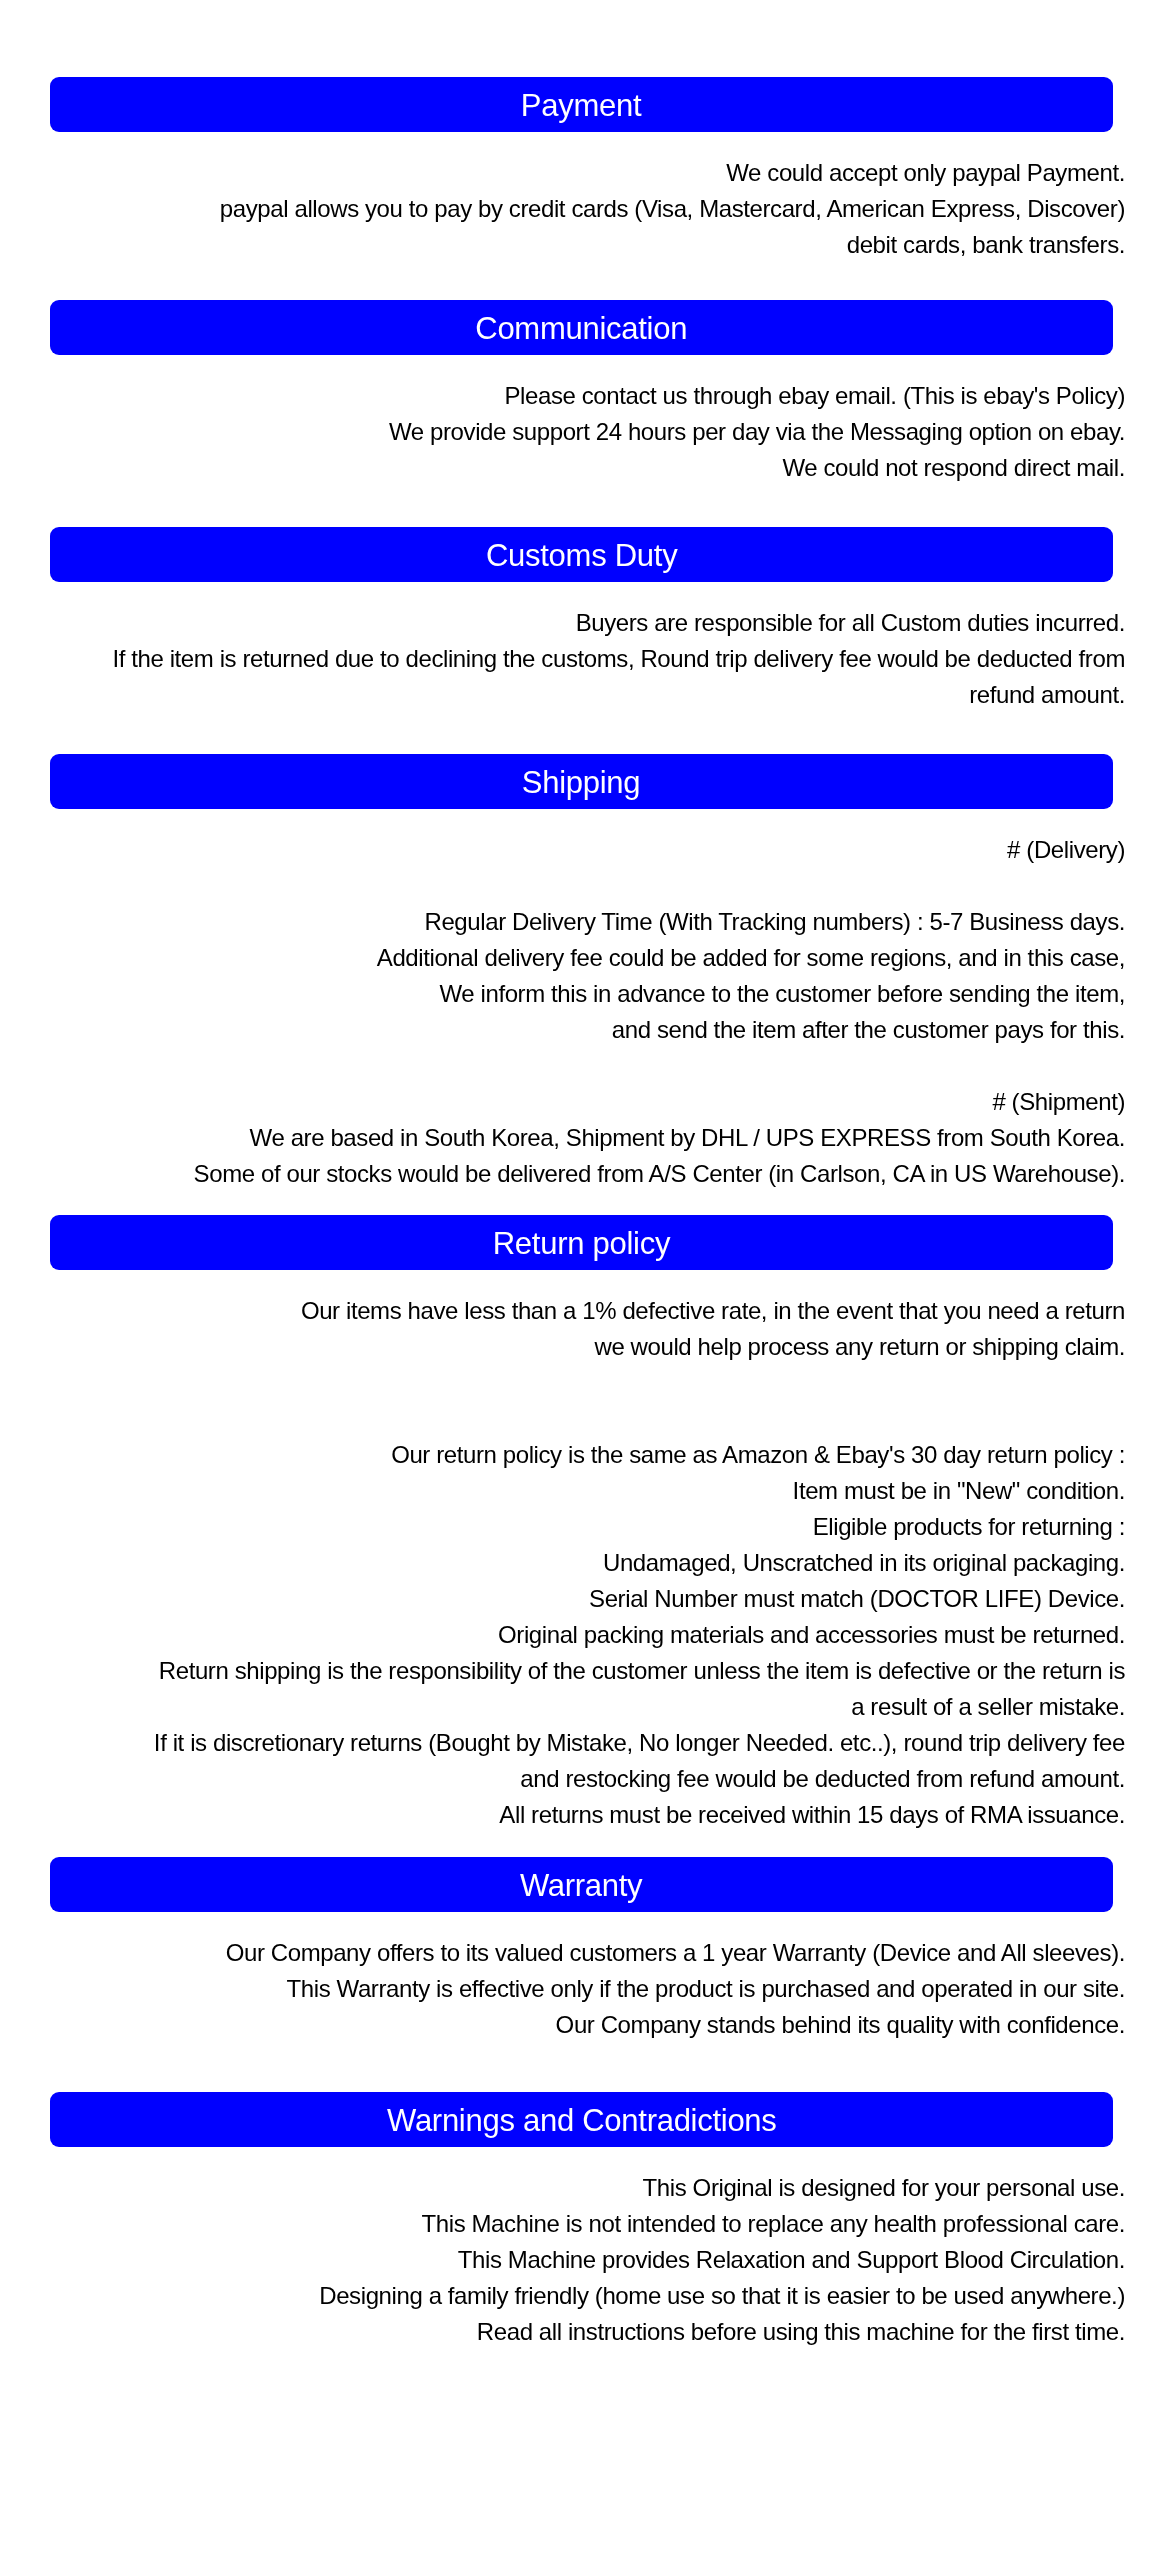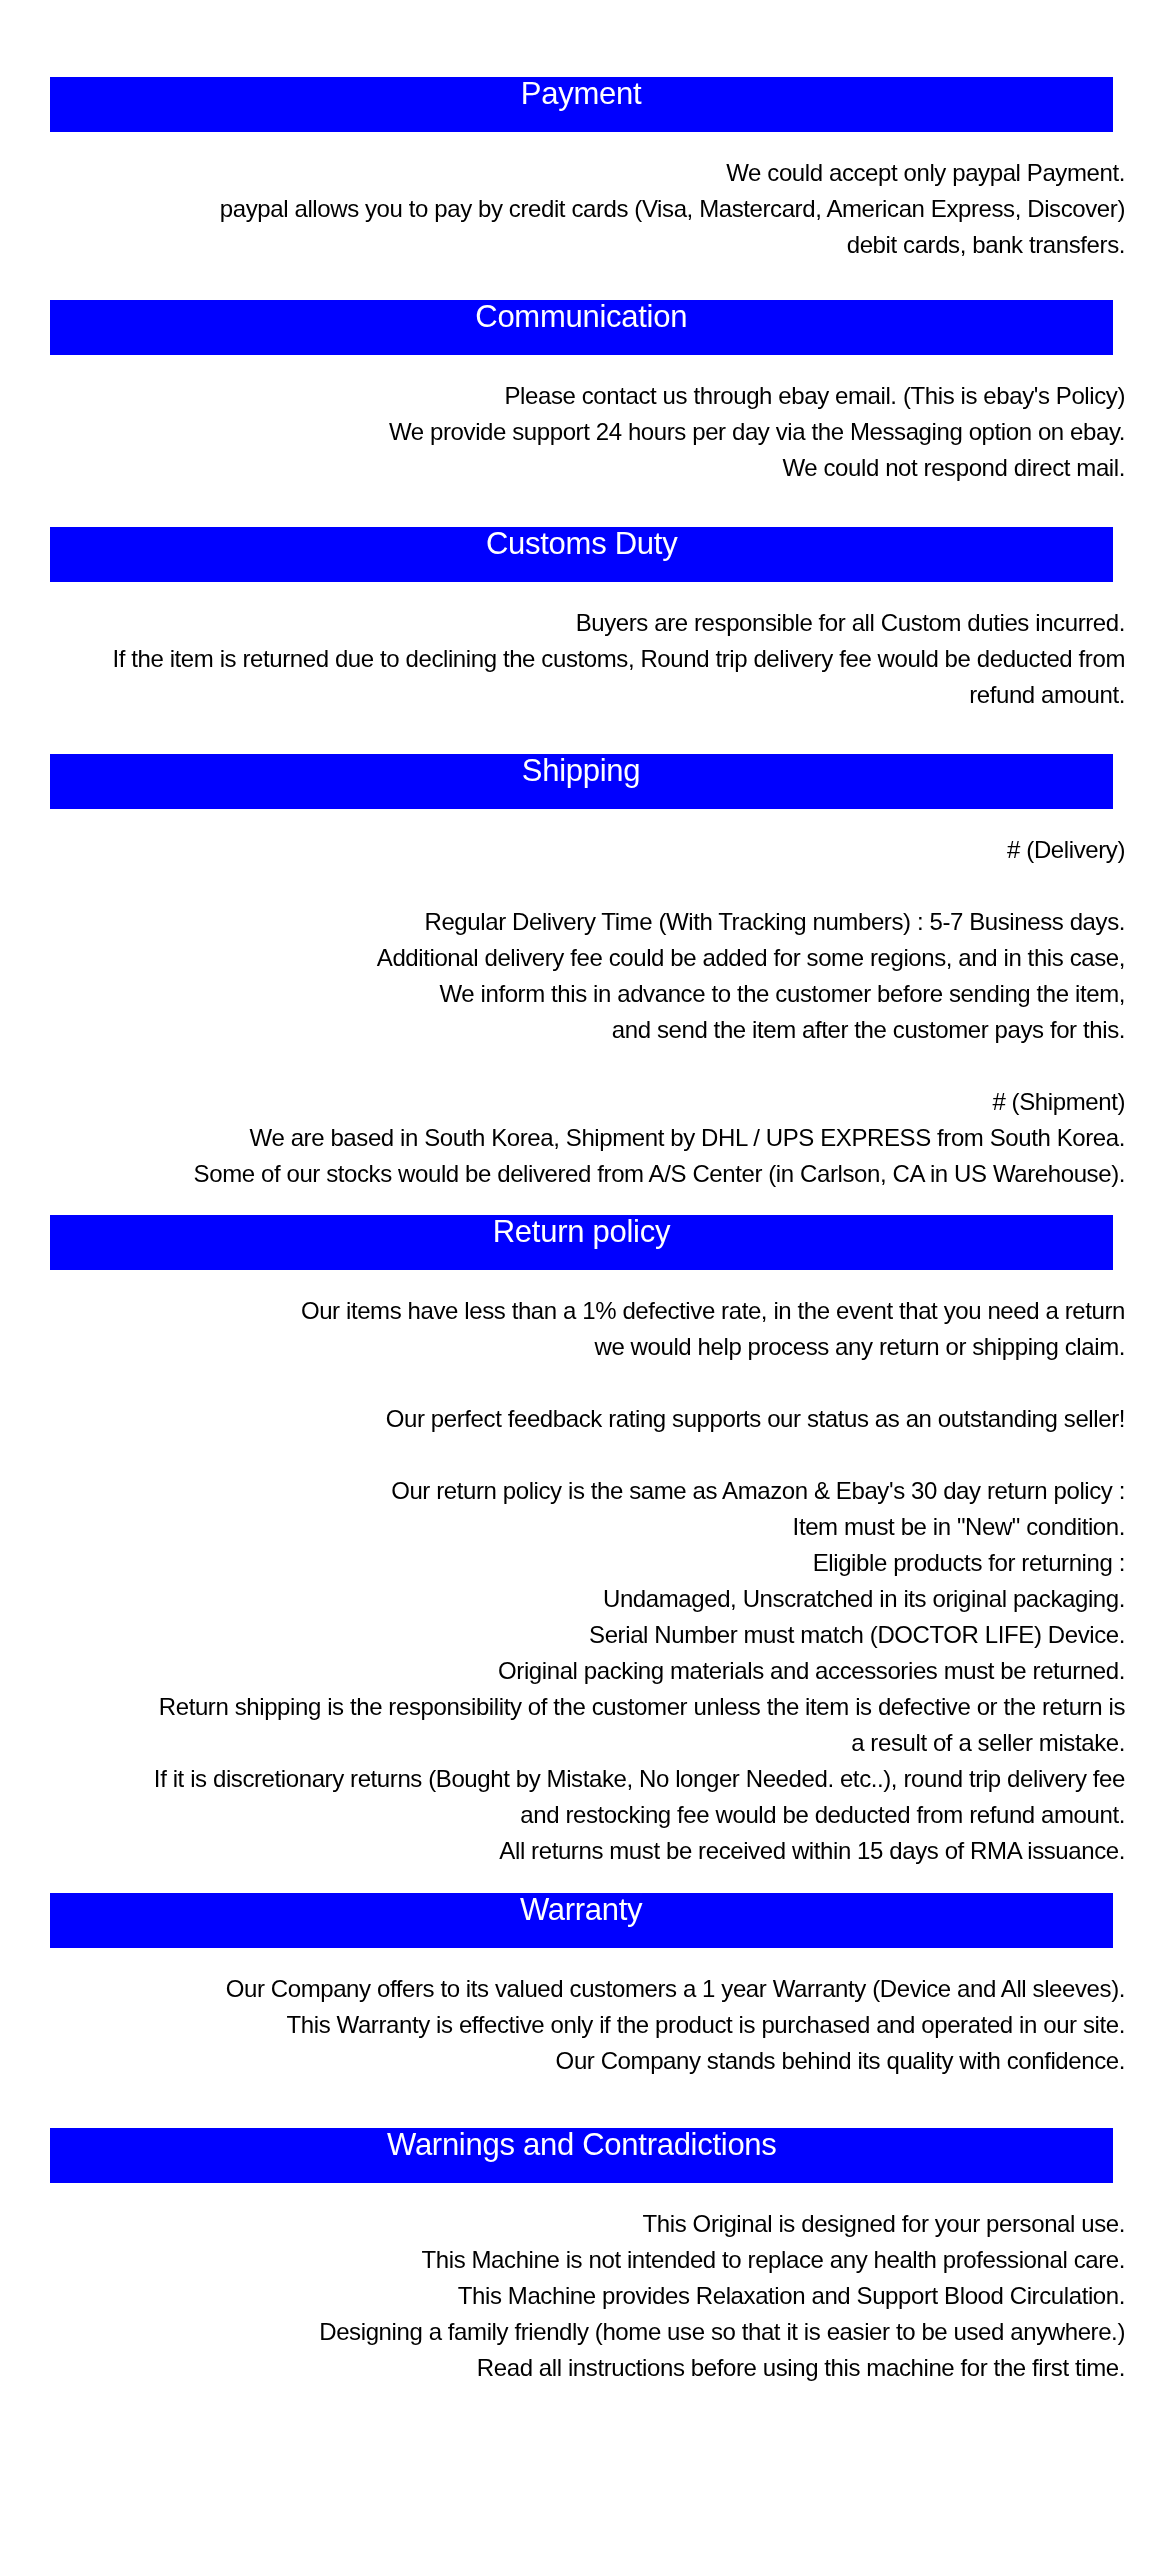--- a/index.html
+++ b/index.html
@@ -20,22 +20,24 @@
   }
   .policy-section {
     margin: 0;
   }
   .section-bar {
     margin-left: 50px;
     width: 1063px;
     height: 55px;
     background: var(--bar-color, #0000ff);
     display: flex;
+    align-items: center;
     justify-content: center;
     margin-bottom: 23px;
+    border-radius: 9px;
   }
   .section-title {
     color: var(--bar-text-color, #ffffff);
     font-size: 32px;
     letter-spacing: -0.3px;
     line-height: 1;
     transform: scaleX(0.97);
   }
   .section-body {
     margin-left: 53px;
@@ -108,21 +110,20 @@
   </section>
 
   <section class="policy-section" style="margin-bottom:24px">
     <div class="section-bar">
       <span class="section-title">Return policy</span>
     </div>
     <div class="section-body">
       <div class="line">Our items have less than a 1% defective rate, in the event that you need a return</div>
       <div class="line">we would help process any return or shipping claim.</div>
       <div class="line"></div>
-      <div class="line">Our perfect feedback rating supports our status as an outstanding seller!</div>
       <div class="line"></div>
       <div class="line">Our return policy is the same as Amazon &amp; Ebay's 30 day return policy :</div>
       <div class="line">Item must be in "New" condition.</div>
       <div class="line">Eligible products for returning :</div>
       <div class="line">Undamaged, Unscratched in its original packaging.</div>
       <div class="line">Serial Number must match (DOCTOR LIFE) Device.</div>
       <div class="line">Original packing materials and accessories must be returned.</div>
       <div class="line">Return shipping is the responsibility of the customer unless the item is defective or the return is</div>
       <div class="line">a result of a seller mistake.</div>
       <div class="line">If it is discretionary returns (Bought by Mistake, No longer Needed. etc..), round trip delivery fee</div>

